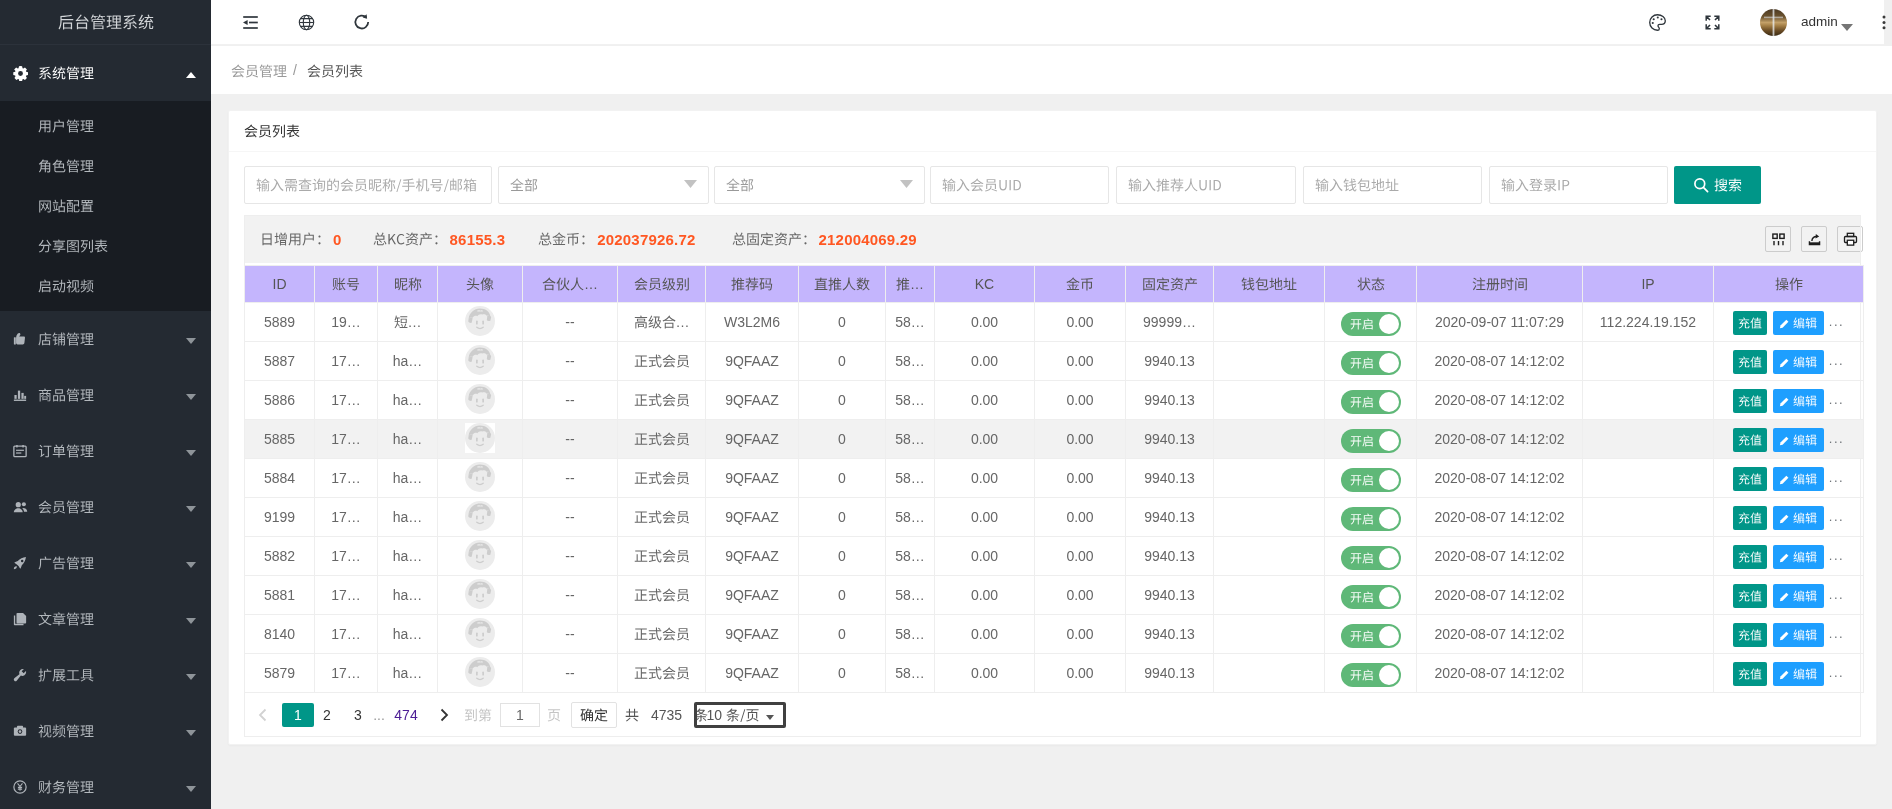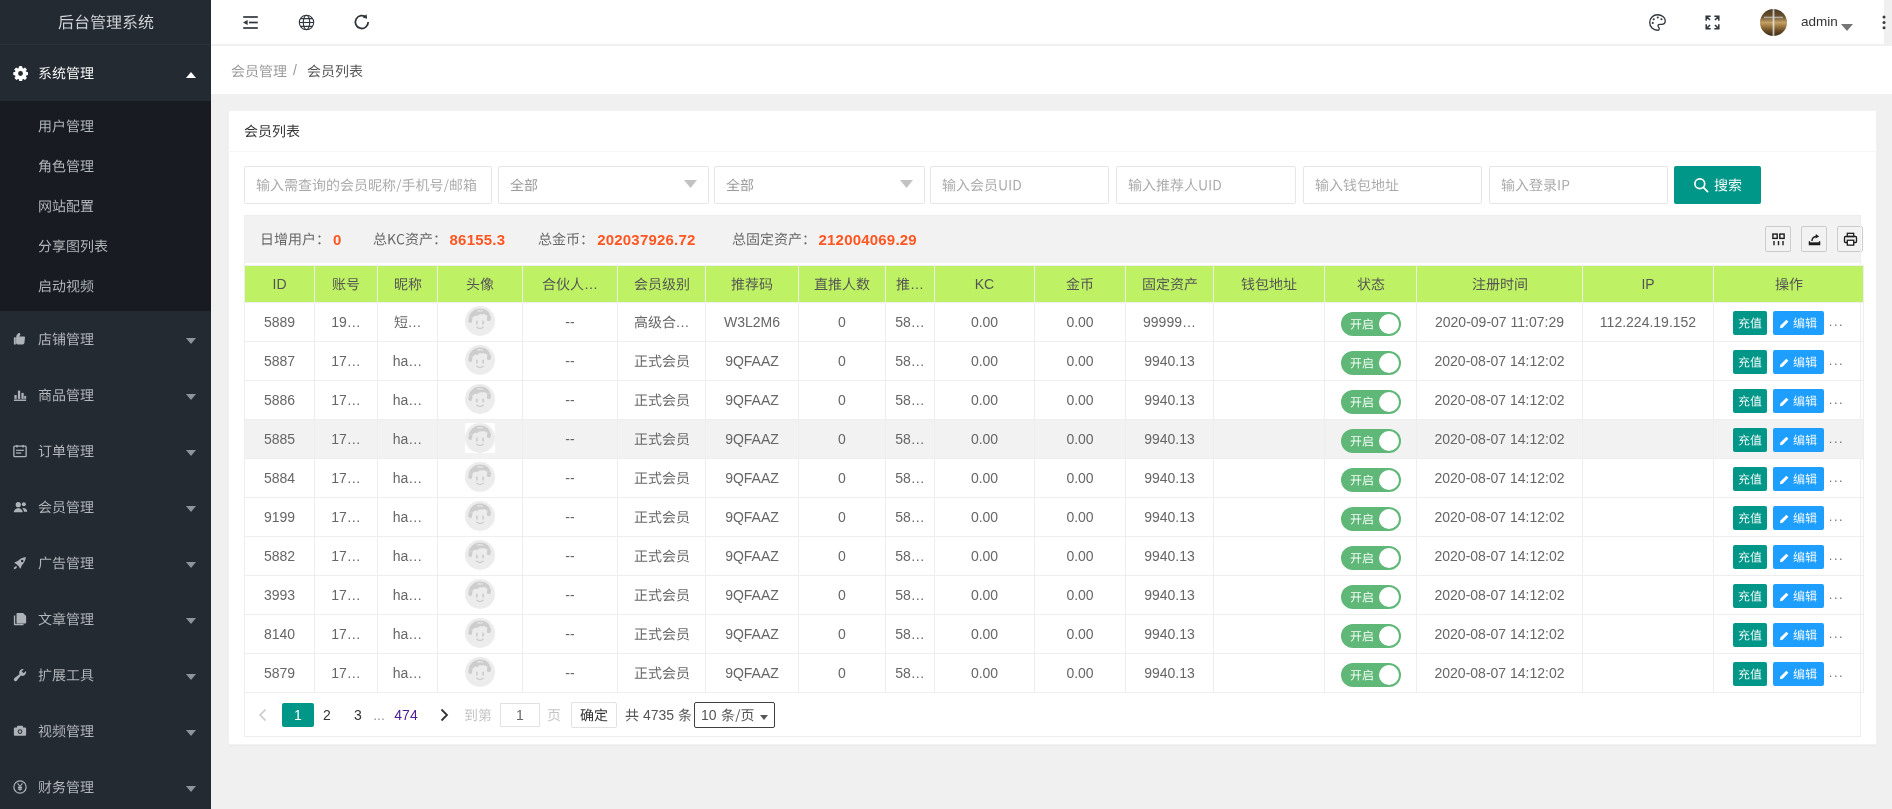--- a/index.html
+++ b/index.html
@@ -17,21 +17,21 @@
 #crumb{position:absolute;left:211px;top:46px;right:0;height:48px;background:#fff}
 #card{position:absolute;left:228px;top:110px;width:1649px;height:635px;background:#fff;border:1px solid #f2f2f2;border-radius:2px;box-shadow:0 1px 2px rgba(0,0,0,.03)}
 .inp{position:absolute;top:55px;height:38px;border:1px solid #e6e6e6;border-radius:2px;background:#fff;display:flex;align-items:center;padding-left:11px;color:#aaa}
 .sel{justify-content:flex-start}
 .sel .sc{position:absolute;right:11px;top:13px;line-height:0}
 #statbar{position:absolute;left:15px;right:15px;top:104px;height:48px;background:#f2f2f2;display:flex;align-items:center;padding-left:16px;color:#666}
 .snum{color:#ff5722;font-weight:bold;margin-left:3px;letter-spacing:.2px;font-size:15px}
 .tbtn{position:absolute;width:26px;height:26px;border:1px solid #ccc;border-radius:2px;top:11px;display:flex;align-items:center;justify-content:center}
 table{border-collapse:collapse;table-layout:fixed;position:absolute;left:15px;top:154px}
 th,td{border:1px solid #eee;text-align:center;font-weight:normal;color:#666;overflow:hidden;white-space:nowrap;padding:0}
-th{background:#bef264;height:37px;color:#555}
+th{background:#c4b5fd;height:37px;color:#555}
 td{height:39px}
 tr.g td{background:#f2f2f2}
 .tgl{display:inline-flex;align-items:center;width:60px;height:24px;border-radius:12px;background:#5fb878;position:relative;top:2px;vertical-align:middle}
 .tgl .t{color:#fff;font-size:12px;margin-left:9px}
 .tgl .k{position:absolute;right:2px;top:2px;width:20px;height:20px;border-radius:50%;background:#fff}
 .btn{display:inline-flex;align-items:center;justify-content:center;height:24px;border-radius:2px;color:#fff;font-size:12px;vertical-align:middle;position:relative;top:1px}
 .bcz{width:34px;background:#009688}
 .bbj{width:51px;background:#1e9fff;margin-left:6px}
 .dots{color:#6f7479;letter-spacing:1.5px;margin-left:5px;font-size:13px}
 #pager{position:absolute;left:15px;right:15px;top:582px;height:44px}
@@ -1117,21 +1117,21 @@
               </svg>
               <span style="margin-left:3px"><svg class="z" width="24.0" height="12" viewBox="0 0 24.0 12">
                   <g fill="currentColor" transform="translate(0,10.56) scale(0.0120,-0.0120)">
                     <use href="#g7f16" x="0"></use>
                     <use href="#g8f91" x="1000"></use>
                   </g>
                 </svg></span>
             </span><span class="dots">...</span></td>
         </tr>
         <tr>
-          <td>3993</td>
+          <td>5881</td>
           <td>17…</td>
           <td>ha…</td>
           <td><svg width="30" height="30" viewBox="0 0 30 30">
               <circle cx="15" cy="15" r="15" fill="#ececec"></circle>
               <path d="M15 2.6c-6 0-10.6 4.3-11.4 10.2.8-1.2 2.5-1.6 4.1-1.2 1.2-1.9 3.2-2.4 4.6-1.4 1-1.9 3.3-2.6 5-1.6 1.5-.7 3.3-.2 4.4 1.1 1.5-.3 3 .2 3.8 1.4C25.1 6 20.6 2.6 15 2.6z" fill="#cdcdcd"></path>
               <path d="M3.6 12.8c.8-1.2 2.5-1.6 4.1-1.2l-1 5.2c-1.6.3-2.9-.2-3.4-1.3z" fill="#cdcdcd"></path>
               <path d="M22.3 9.7c1.5-.3 3 .2 3.8 1.4l-.6 3.4c-1.2.8-2.7.7-3.7-.2z" fill="#cdcdcd"></path>
               <rect x="11" y="14.5" width="1.7" height="4" rx=".85" fill="#cdcdcd"></rect>
               <rect x="17.3" y="14.5" width="1.7" height="4" rx=".85" fill="#cdcdcd"></rect>
               <path d="M11.8 21.3q3.2 2.6 6.4 0" fill="none" stroke="#cdcdcd" stroke-width="1.4" stroke-linecap="round"></path>
@@ -1344,28 +1344,28 @@
             <use href="#g5b9a" x="1000"></use>
           </g>
         </svg>
       </span>
       <span class="pgc" style="left:381px;color:#555">
         <svg class="z" width="14.0" height="14" viewBox="0 0 14.0 14">
           <g fill="currentColor" transform="translate(0,12.32) scale(0.0140,-0.0140)">
             <use href="#g5171" x="0"></use>
           </g>
         </svg>
-        <span style="margin:0 4px">4735</span>
+        <span style="margin:0 12px">4735</span>
         <svg class="z" width="14.0" height="14" viewBox="0 0 14.0 14">
           <g fill="currentColor" transform="translate(0,12.32) scale(0.0140,-0.0140)">
             <use href="#g6761" x="0"></use>
           </g>
         </svg>
       </span>
-      <span class="pgc" style="left:450px;width:81px;height:26px;top:9px;border:1px solid #404040;border-radius:2px;color:#555">10<span style="width:4px"></span><svg class="z" width="33.5" height="14" viewBox="0 0 33.5 14">
+      <span class="pgc" style="left:450px;width:92px;height:26px;top:9px;border:3px solid #404040;border-radius:2px;color:#555">10<span style="width:4px"></span><svg class="z" width="33.5" height="14" viewBox="0 0 33.5 14">
           <g fill="currentColor" transform="translate(0,12.32) scale(0.0140,-0.0140)">
             <use href="#g6761" x="0"></use>
             <use href="#g2f" x="1000"></use>
             <use href="#g9875" x="1392"></use>
           </g>
         </svg><span style="margin-left:6px"><svg width="8" height="5" viewBox="0 0 10 6">
             <path d="M0 0h10L5 6z" fill="currentColor"></path>
           </svg></span></span>
     </div>
   </div>

